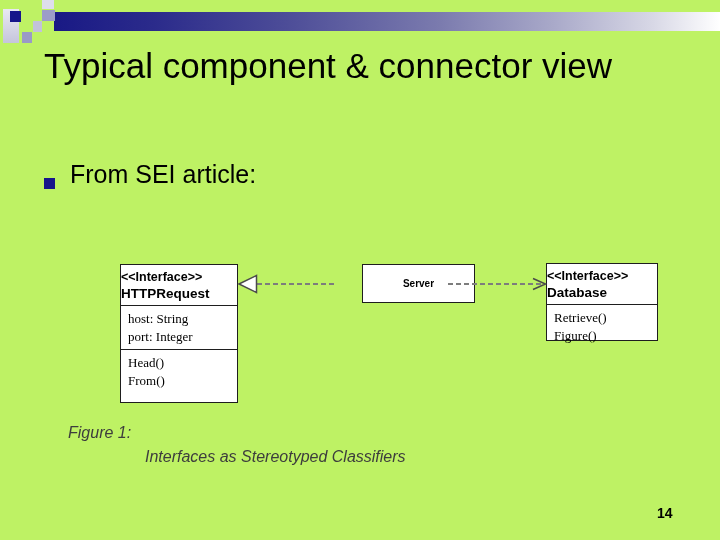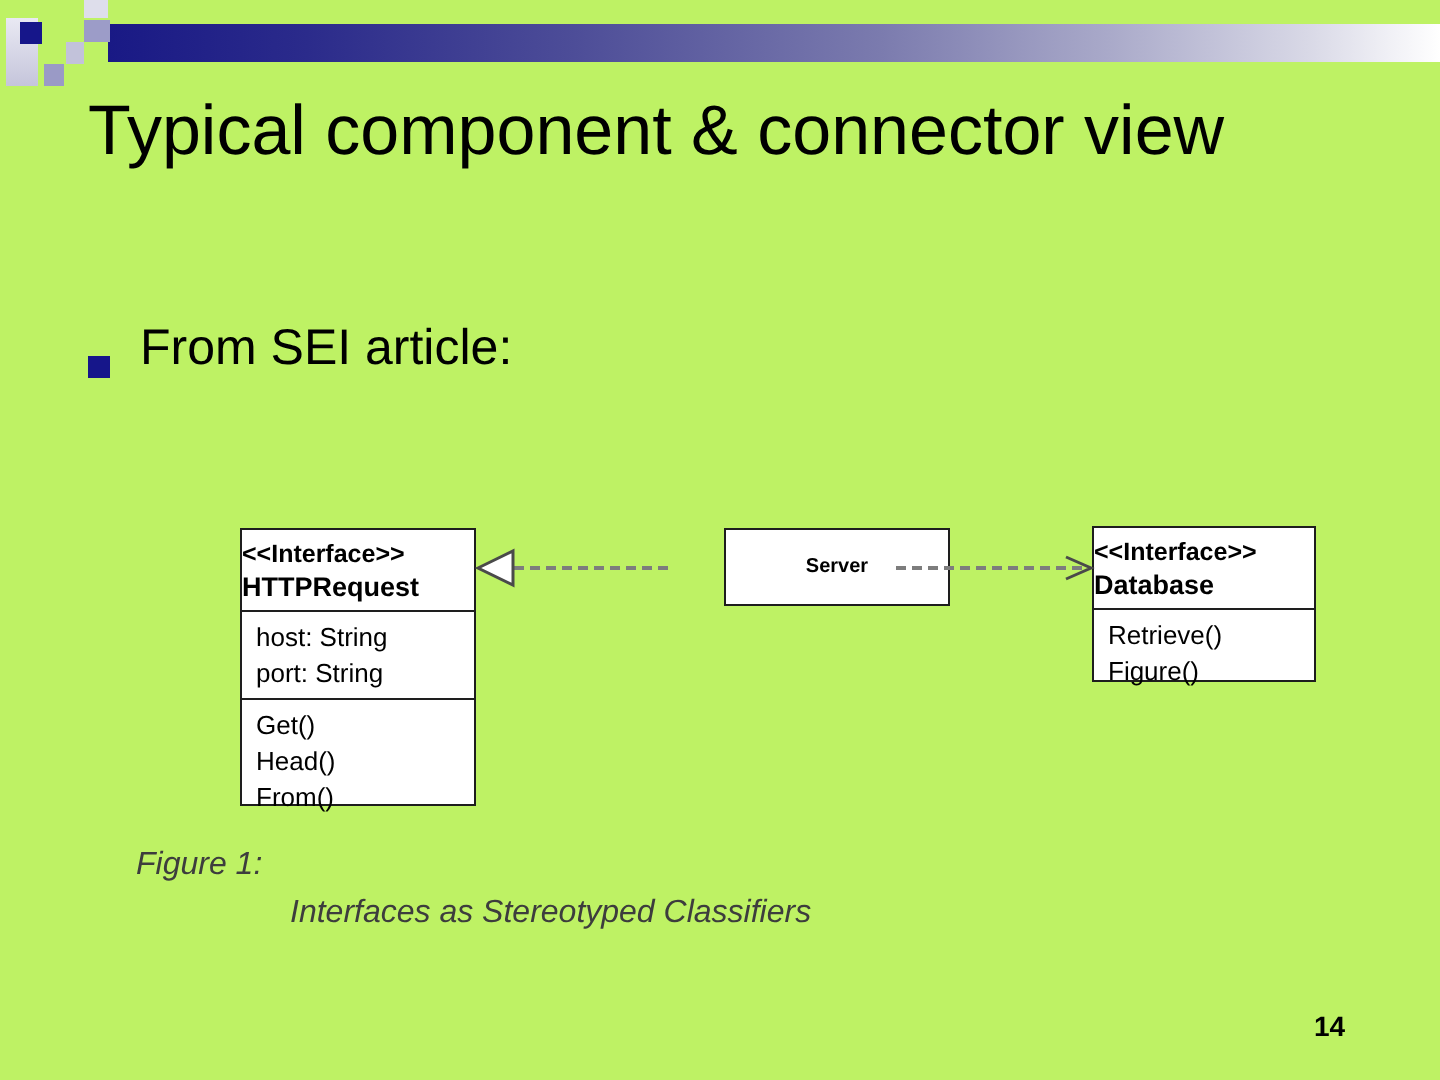--- a/index.html
+++ b/index.html
@@ -66,20 +66,21 @@
   }
   .uml-header { padding-top: 4px; }
   .uml-stereotype { font-size: 12.5px; font-weight: bold; line-height: 16px; }
   .uml-name { font-size: 13.5px; font-weight: bold; line-height: 17px; }
   .uml-section {
     border-top: 1.5px solid #1e1e1e;
     padding: 4px 7px;
     font-size: 13px;
     line-height: 18px;
     box-sizing: border-box;
+    font-family: Liberation Serif, serif;
   }
   #box-http { left: 120px; top: 264px; width: 118px; height: 139px; }
   #box-http .uml-header { height: 36px; }
   #box-http .uml-attrs { height: 44px; }
   #box-server {
     left: 335px; top: 264px; width: 113px; height: 39px;
     display: flex; align-items: center; justify-content: center;
     font-size: 10px; font-weight: bold; margin-left: 27px;
   }
   #box-db { left: 546px; top: 263px; width: 112px; height: 78px; }
@@ -132,24 +133,23 @@
     <span class="bullet-text">From SEI article:</span>
   </div>
 
   <div class="uml-class" id="box-http">
     <div class="uml-header">
       <div class="uml-stereotype">&lt;&lt;Interface&gt;&gt;</div>
       <div class="uml-name">HTTPRequest</div>
     </div>
     <div class="uml-section uml-attrs">
       <div>host: String</div>
-      <div>port: String</div>
+      <div>port: Integer</div>
     </div>
     <div class="uml-section uml-ops">
-      <div>Get()</div>
       <div>Head()</div>
       <div>From()</div>
     </div>
   </div>
 
   <div class="uml-class" id="box-server">
     <span>Server</span>
   </div>
 
   <div class="uml-class" id="box-db">

